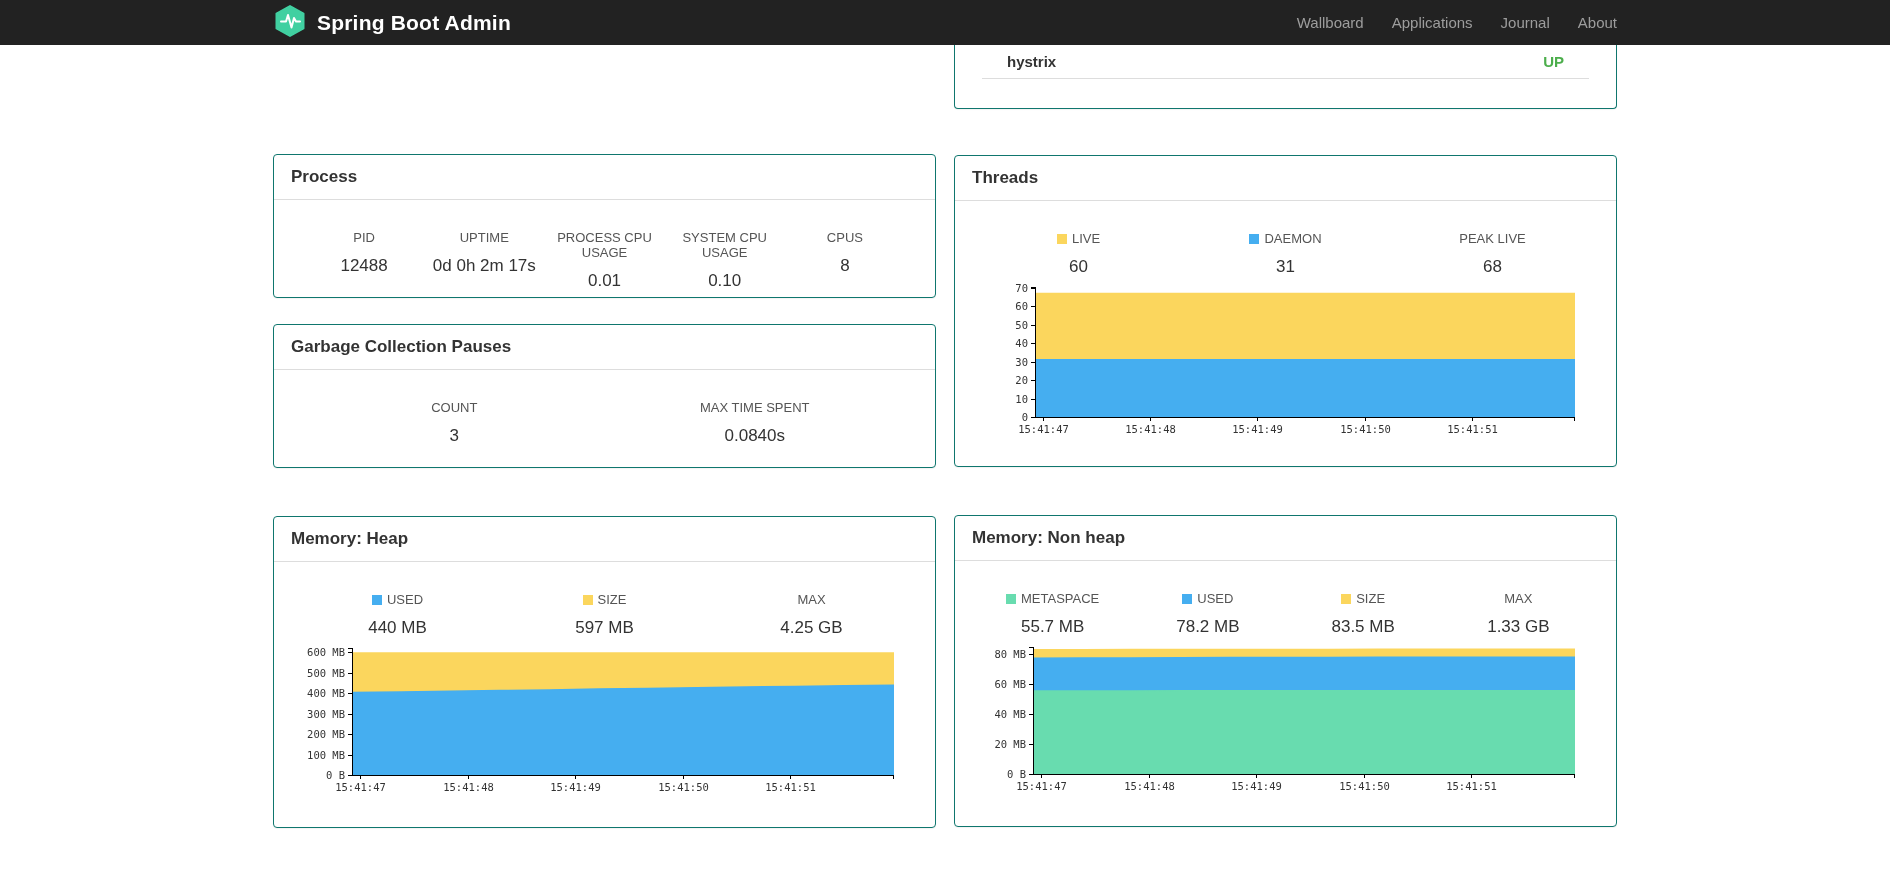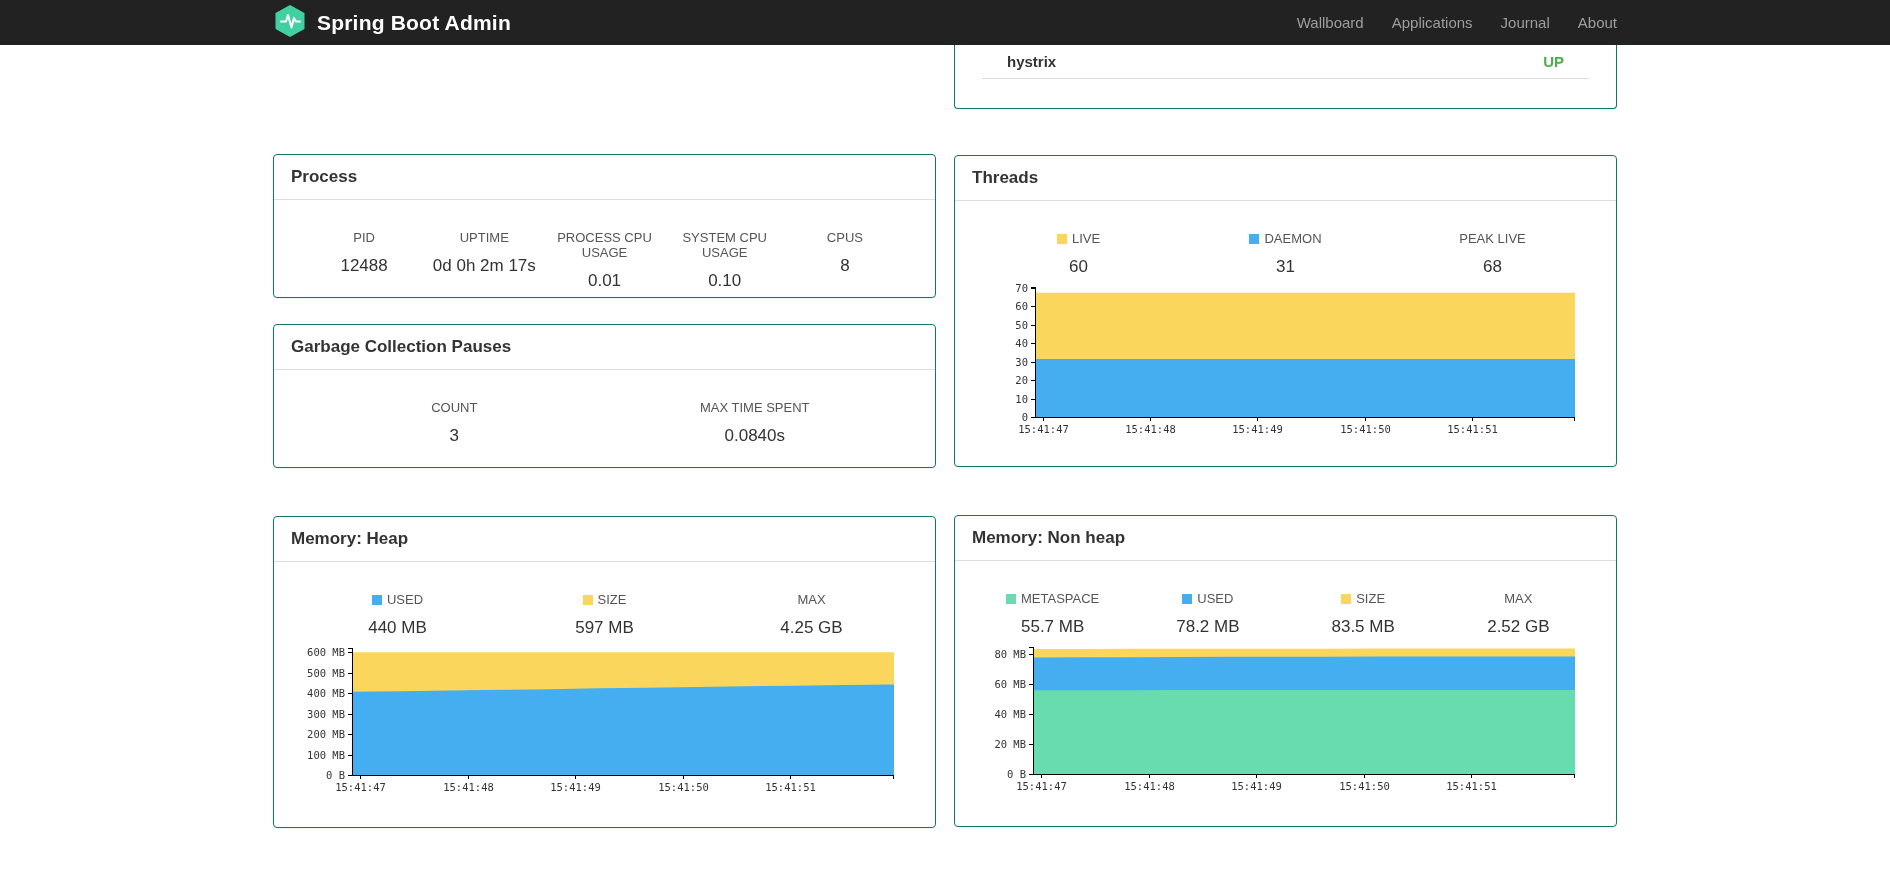--- a/index.html
+++ b/index.html
@@ -256,21 +256,21 @@
         <div class="legend-item">
           <div class="legend-label"><span class="swatch" style="background: rgb(69, 174, 240);"></span><span>USED</span></div>
           <div class="legend-value">78.2 MB</div>
         </div>
         <div class="legend-item">
           <div class="legend-label"><span class="swatch" style="background: rgb(251, 214, 93);"></span><span>SIZE</span></div>
           <div class="legend-value">83.5 MB</div>
         </div>
         <div class="legend-item">
           <div class="legend-label"><span>MAX</span></div>
-          <div class="legend-value">2.52 GB</div>
+          <div class="legend-value">1.33 GB</div>
         </div>
       </div>
       <div class="chart-wrap">
           <svg width="600" height="157">
             <path d="M48,133 L48.0,8.7 L97.3,8.7 L146.5,8.5 L195.8,8.5 L245.1,8.4 L294.4,8.4 L343.6,8.4 L392.9,8.2 L442.2,8.2 L491.5,8.2 L540.7,8.2 L590.0,8.2 L590,133 Z" fill="#fbd65d"></path>
             <path d="M48.0,8.7 L97.3,8.7 L146.5,8.5 L195.8,8.5 L245.1,8.4 L294.4,8.4 L343.6,8.4 L392.9,8.2 L442.2,8.2 L491.5,8.2 L540.7,8.2 L590.0,8.2" fill="none" stroke="#fbd65d" stroke-width="1.5"></path>
             <path d="M48,133 L48.0,17.2 L97.3,17.1 L146.5,16.9 L195.8,16.8 L245.1,16.6 L294.4,16.5 L343.6,16.5 L392.9,16.3 L442.2,16.3 L491.5,16.2 L540.7,16.2 L590.0,16.2 L590,133 Z" fill="#45aef0"></path>
             <path d="M48.0,17.2 L97.3,17.1 L146.5,16.9 L195.8,16.8 L245.1,16.6 L294.4,16.5 L343.6,16.5 L392.9,16.3 L442.2,16.3 L491.5,16.2 L540.7,16.2 L590.0,16.2" fill="none" stroke="#45aef0" stroke-width="1.5"></path>
             <path d="M48,133 L48.0,49.9 L97.3,49.9 L146.5,49.9 L195.8,49.8 L245.1,49.8 L294.4,49.8 L343.6,49.8 L392.9,49.8 L442.2,49.8 L491.5,49.8 L540.7,49.8 L590.0,49.8 L590,133 Z" fill="#68dcaf"></path>
             <path d="M48.0,49.9 L97.3,49.9 L146.5,49.9 L195.8,49.8 L245.1,49.8 L294.4,49.8 L343.6,49.8 L392.9,49.8 L442.2,49.8 L491.5,49.8 L540.7,49.8 L590.0,49.8" fill="none" stroke="#68dcaf" stroke-width="1.5"></path>

